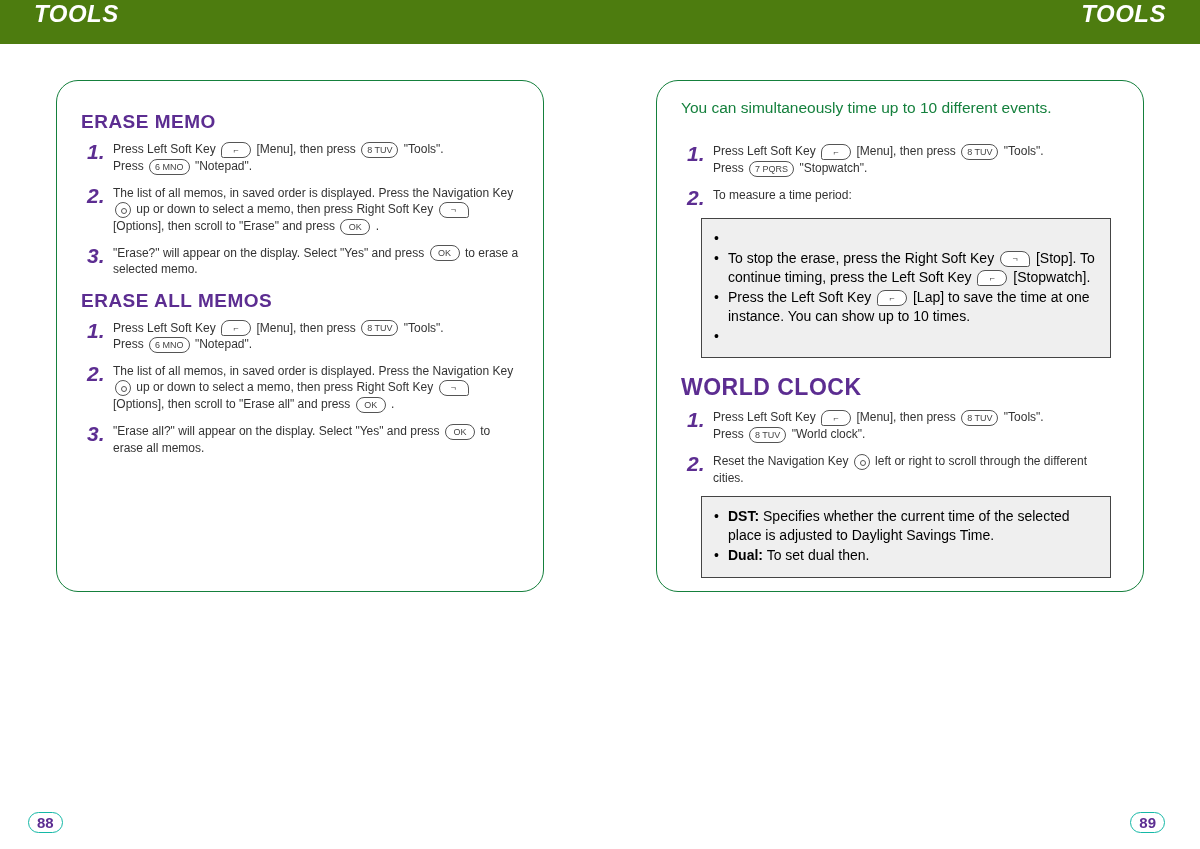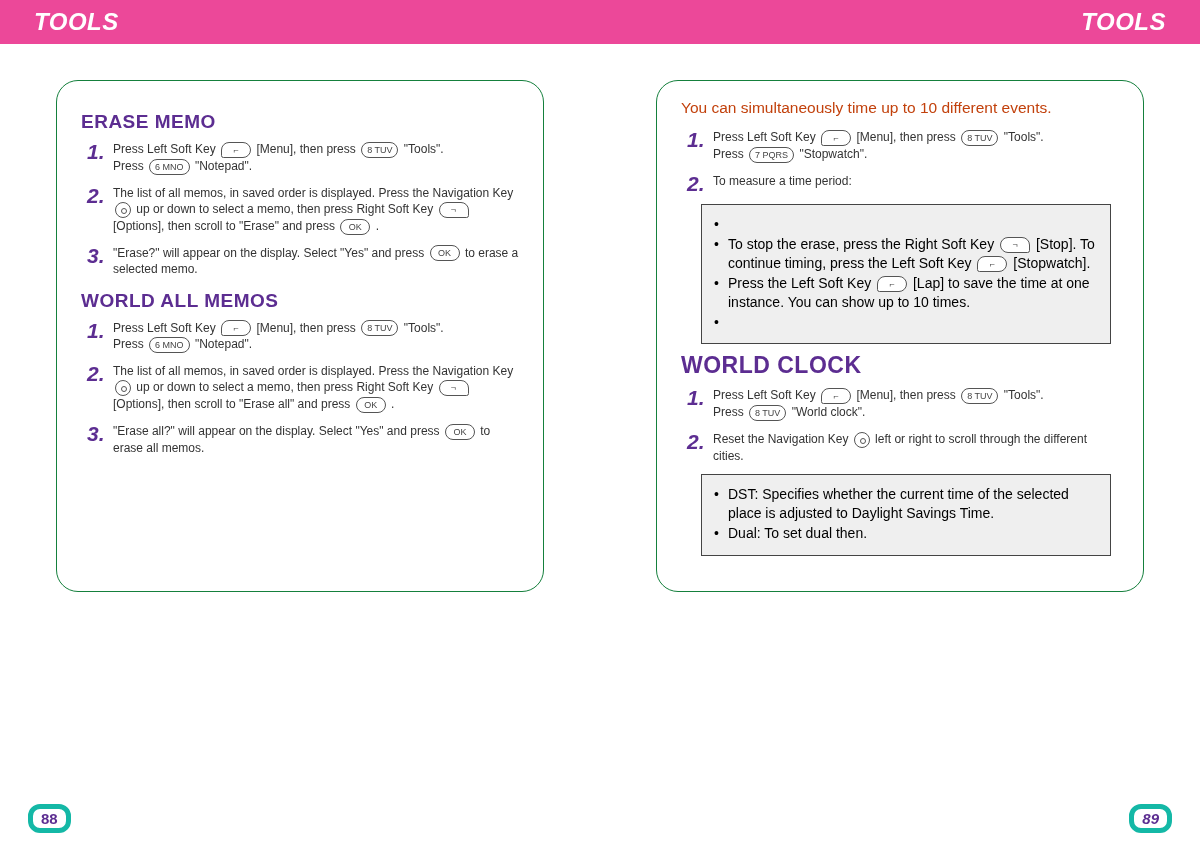--- a/index.html
+++ b/index.html
@@ -7,21 +7,21 @@
     width: 1200px;
     height: 849px;
     font-family: "Myriad Pro", "Segoe UI", Arial, sans-serif;
     background: #fff;
     color: #000;
     overflow: hidden;
   }
   .spread { display: flex; width: 100%; height: 100%; }
   .page { width: 600px; height: 849px; position: relative; }
 
-  .header { background: #ec4899; height: 44px; display: flex; align-items: center; padding: 12px 34px; }
+  .header { background: #4d7c0f; height: 44px; display: flex; padding: 0 34px; }
   .header.left  { justify-content: flex-start; }
   .header.right { justify-content: flex-end; }
   .header-title {
     color: #fff; font-style: italic; font-weight: 800;
     font-size: 24px; letter-spacing: 0.5px;
   }
 
   .panel {
     position: absolute;
     left: 56px; right: 56px; top: 80px;
@@ -33,48 +33,48 @@
   }
 
   .section-h1 {
     color: #5c2d91; font-weight: 800; font-size: 23px;
     letter-spacing: 0.5px; margin-bottom: 4px;
   }
   .section-h2 {
     color: #5c2d91; font-weight: 800; font-size: 19px;
     letter-spacing: 0.5px; margin-top: 12px; margin-bottom: 6px;
   }
-  .intro-line { font-size: 15.5px; color: #c2410c; margin-bottom: 12px; }
+  .intro-line { font-size: 15.5px; color: #15803d; margin-bottom: 26px; }
 
   .ol { list-style: none; padding-left: 0; }
   .ol li { display: flex; gap: 6px; margin: 8px 0 10px 6px; }
   .num {
     font-style: italic; font-weight: 800; color: #5c2d91;
     font-size: 21px; line-height: 1; min-width: 20px;
   }
   .step-text { font-size: 12px; line-height: 1.35; color: #333; }
 
   .info-box {
     border: 1px solid #444; background: #efefef;
     padding: 8px 12px 10px 12px; margin: 10px 8px 0 20px;
     font-size: 14px; line-height: 1.32;
   }
   .info-box .row { display: flex; gap: 4px; margin: 2px 0; }
   .info-box .bullet { min-width: 10px; }
-  .info-box .bold { font-weight: 400; }
+  .info-box .bold { font-weight: 700; }
 
   .pagenum {
     position: absolute; bottom: 16px;
-    border: 5px solid #14b8a6; color: #5c2d91;
+    border: 1px solid #14b8a6; color: #5c2d91;
     font-weight: 800; font-size: 15px;
     padding: 1px 8px; border-radius: 12px;
     background: #fff;
   }
   .pagenum.left  { left: 28px; }
-  .pagenum.right { right: 28px; font-style: italic; }
+  .pagenum.right { right: 35px; }
 
   .key {
     display: inline-block; vertical-align: middle;
     border: 1px solid #555; border-radius: 10px;
     height: 16px; min-width: 30px; padding: 0 5px;
     font-size: 9px; line-height: 14px; color:#444; background:#fff;
     text-align: center; margin: 0 2px;
   }
   .key.left-soft  { border-radius: 10px 10px 10px 3px; }
   .key.right-soft { border-radius: 10px 10px 3px 10px; }
@@ -136,21 +136,21 @@
         <li>
           <span class="num">3.</span>
           <span class="step-text">
             <span>"Erase?" will appear on the display. Select "Yes" and press </span>
             <span class="key pill ok"></span>
             <span> to erase a selected memo.</span>
           </span>
         </li>
       </ul>
 
-      <div class="section-h2">WORLD ALL MEMOS</div>
+      <div class="section-h2">ERASE ALL MEMOS</div>
       <ul class="ol">
         <li>
           <span class="num">1.</span>
           <span class="step-text">
             <span>Press Left Soft Key </span>
             <span class="key left-soft ls"></span>
             <span> [Menu], then press </span>
             <span class="key pill k8"></span>
             <span> "Tools".</span><br>
             <span>Press </span>
@@ -234,21 +234,21 @@
           <span>Press the Left Soft Key </span>
           <span class="key left-soft ls"></span>
           <span> [Lap] to save the time at one instance. You can show up to 10 times.</span>
         </span>
           </div>
         <div class="row">
             <span class="bullet">•</span>
           </div>
       </div>
 
-      <div class="section-h1" style="margin-top:8px;">WORLD CLOCK</div>
+      <div class="section-h1" style="margin-top:16px;">WORLD CLOCK</div>
       <ul class="ol">
         <li>
           <span class="num">1.</span>
           <span class="step-text">
             <span>Press Left Soft Key </span>
             <span class="key left-soft ls"></span>
             <span> [Menu], then press </span>
             <span class="key pill k8"></span>
             <span> "Tools".</span><br>
             <span>Press </span>

